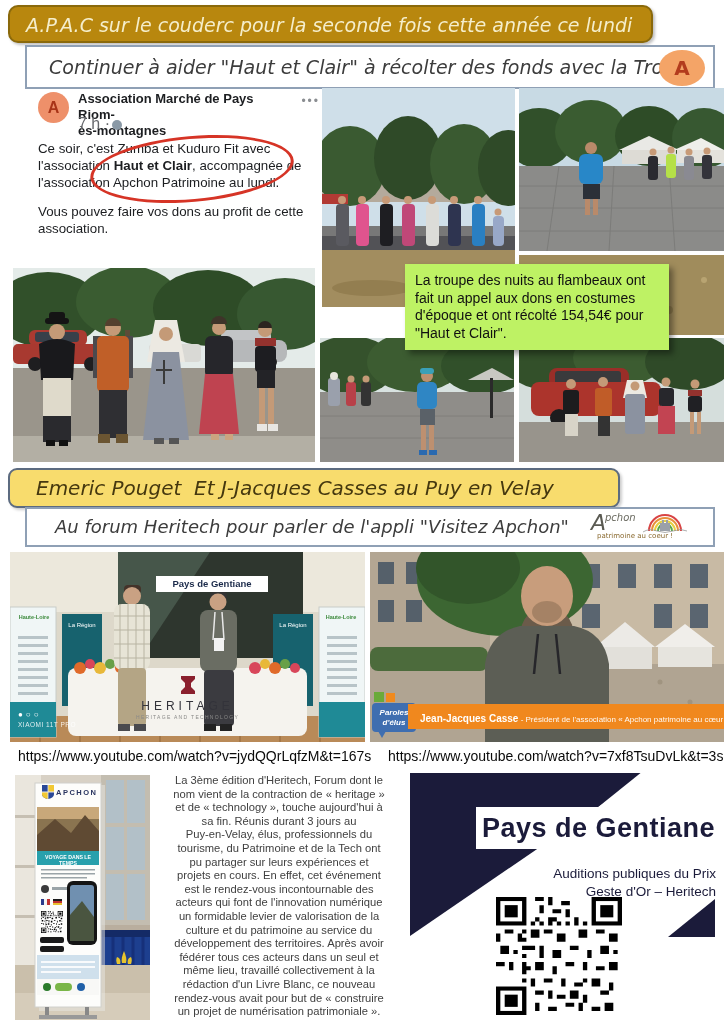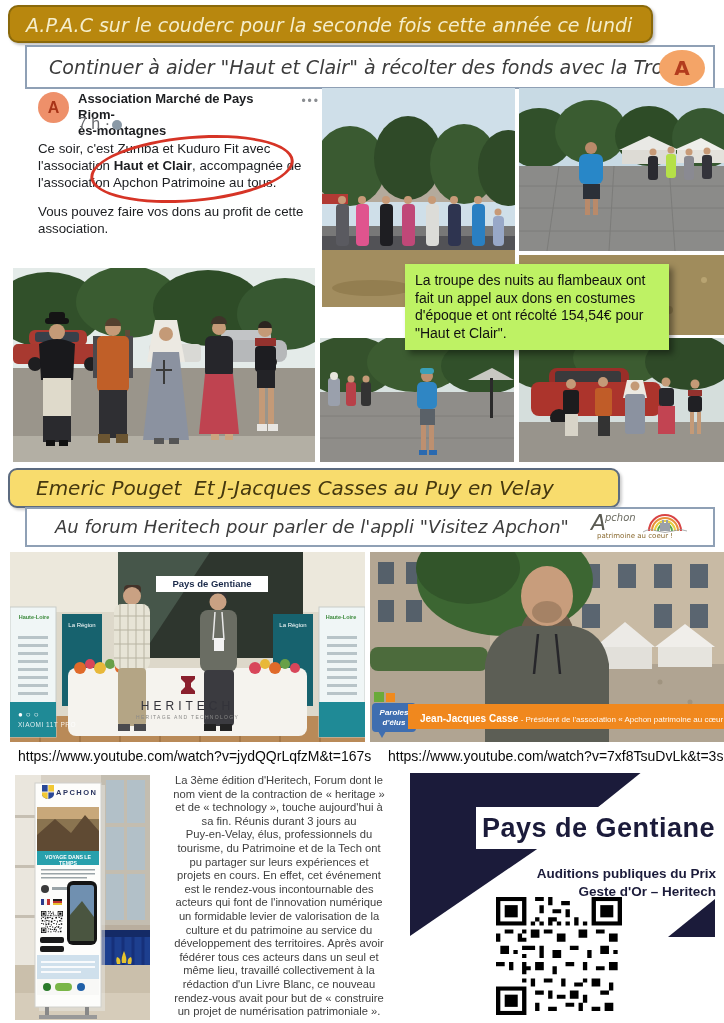--- a/index.html
+++ b/index.html
@@ -75,21 +75,21 @@
   .bug .tail{position:absolute;left:6px;top:39px;width:0;height:0;border-left:4px solid transparent;
        border-right:4px solid transparent;border-top:7px solid #3f6eb0;}
 
   
   .ytlink{font-size:14px;color:#0a0a0a;}
 
   
   .article{left:152px;top:774px;width:254px;font-size:11.2px;line-height:13.6px;color:#404040;
            white-space:pre-line;text-align:center;}
   .gtitle{left:74px;top:40px;font-size:27px;font-weight:bold;color:#1b1b3a;letter-spacing:.5px;}
-  .gsub{left:118px;top:92px;width:190px;text-align:right;font-size:13.5px;font-weight:bold;
+  .gsub{left:118px;top:92px;width:190px;text-align:right;font-size:13.5px;font-weight:normal;
         color:#1b1b3a;line-height:18px;}
   .bannertitle{left:41px;top:13px;font-size:7.5px;font-weight:bold;letter-spacing:1.5px;color:#2a3560;}
   .bannertag{left:21px;top:79px;width:64px;text-align:center;font-size:5.2px;font-weight:bold;color:#fff;}
 </style>
 </head>
 <body>
 
 <div class="page">
 
   <svg width="0" height="0" style="position:absolute">
@@ -120,21 +120,21 @@
     <div class="abs fbavatar">A</div>
     <div class="abs fbname">
       <div>Association Marché de Pays Riom-</div>
       <div>ès-montagnes</div>
     </div>
     <div class="abs fbmeta">
       <span>7 h ·</span><span class="globe"></span>
     </div>
     <div class="abs fbdots">•••</div>
     <div class="abs fbbody">
-      <p><span>Ce soir, c'est Zumba et Kuduro Fit avec l'association </span><b>Haut et Clair</b><span>, accompagnée de l'association Apchon Patrimoine au tous.</span></p>
+      <p><span>Ce soir, c'est Zumba et Kuduro Fit avec l'association </span><b>Haut et Clair</b><span>, accompagnée de l'association Apchon Patrimoine au lundi.</span></p>
       <p>Vous pouvez faire vos dons au profit de cette association.</p>
     </div>
     <div class="abs redellipse"></div>
   </div>
 
   <svg class="abs" style="left:322px;top:88px" width="193" height="219" viewBox="0 0 193 219">
     <rect width="193" height="219" fill="#cfdfe9"></rect>
     <rect y="96" width="193" height="18" fill="#b4aa9c"></rect>
     <ellipse cx="28" cy="78" rx="36" ry="40" fill="#3a5a31"></ellipse>
     <ellipse cx="86" cy="70" rx="34" ry="42" fill="#2f4a28"></ellipse>
@@ -416,21 +416,21 @@
     </svg>
     <div class="abs v1label">Pays de Gentiane</div>
     <div class="abs tinygreen" style="left:2px;top:62px;width:44px">Haute-Loire</div>
     <div class="abs tinygreen" style="left:309px;top:62px;width:44px">Haute-Loire</div>
     <div class="abs tinywhite" style="left:52px;top:70px;width:40px">La Région</div>
     <div class="abs tinywhite" style="left:263px;top:70px;width:40px">La Région</div>
     <div class="abs heritech">
       <svg width="14" height="18" viewBox="0 0 14 18">
         <path d="M0 0 h14 v3 l-4 4 v4 l4 4 v3 H0 v-3 l4-4 V7 L0 3 z" fill="#8a1f2d"></path>
       </svg>
-      <div class="brand">HERITECH</div>
+      <div class="brand">HERITAGE</div>
       <div class="sub">HERITAGE AND TECHNOLOGY</div>
     </div>
     <div class="abs v1dots">●○○</div>
     <div class="abs v1mark">XIAOMI 11T PRO</div>
   </div>
 
   <div class="abs video" style="left:370px;top:552px;width:390px;height:190px">
     <svg width="354" height="190" viewBox="0 0 354 190">
       <rect width="354" height="190" fill="#c3b6a2"></rect>
       <rect x="0" y="0" width="120" height="120" fill="#b3a693"></rect>

